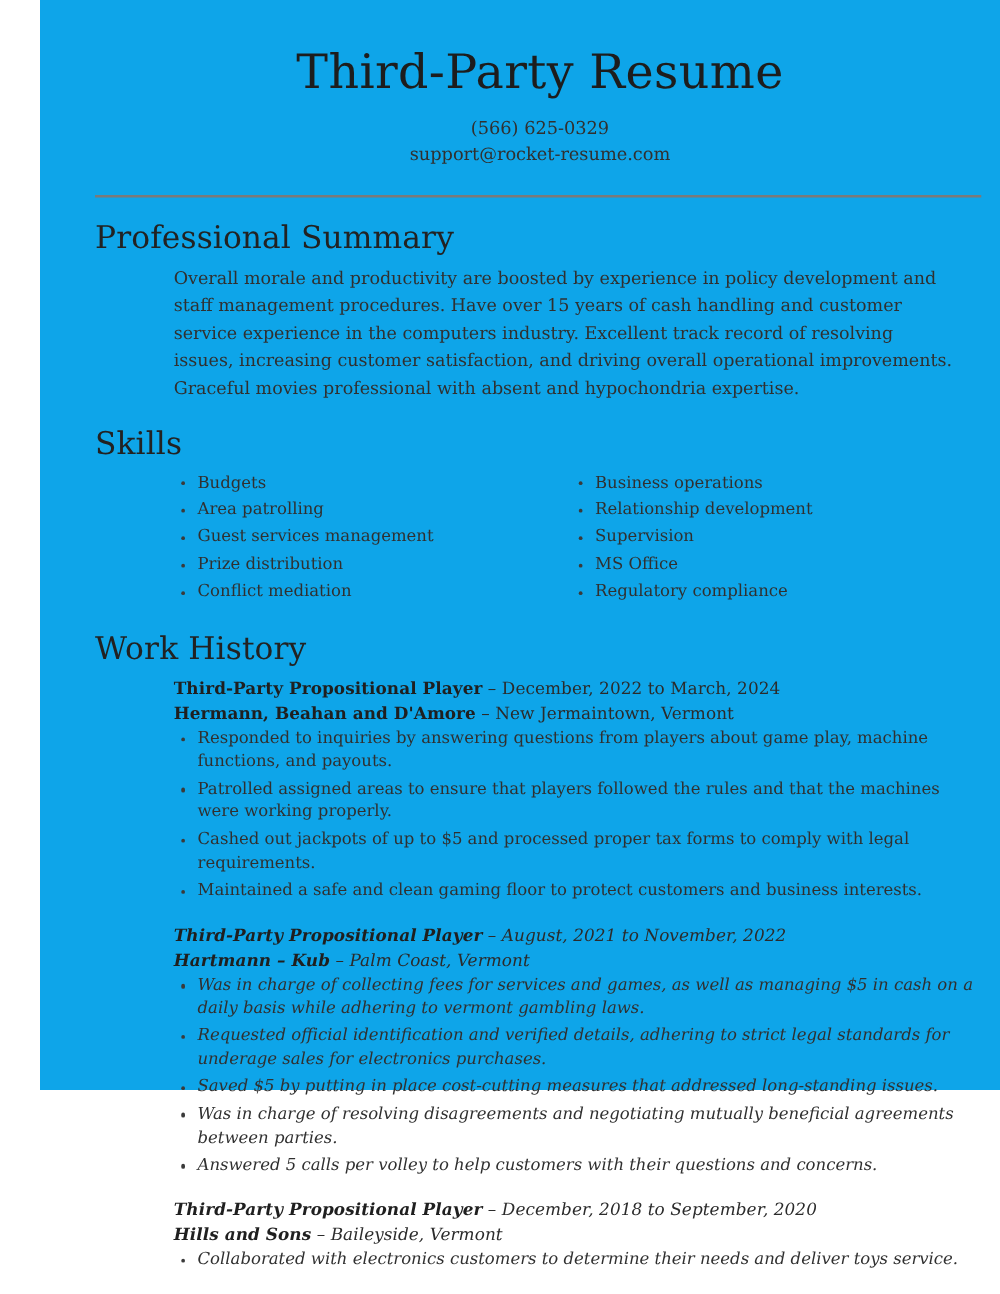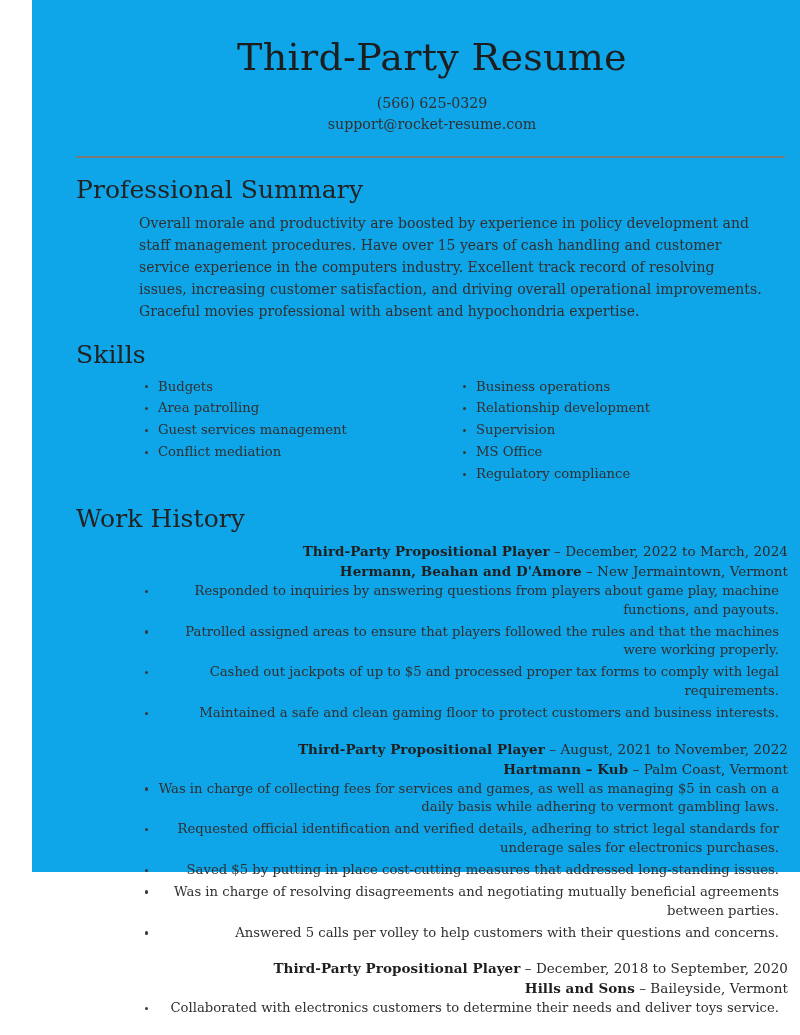--- a/index.html
+++ b/index.html
@@ -107,23 +107,22 @@
     width: 3.4px;
     height: 3.4px;
     border-radius: 50%;
     background: #3a3a3a;
   }
 
   
   .job {
     margin-left: 63px;
     margin-top: 0;
-    text-align: right;
-  }
-  .job + .job { margin-top: 17px; }
+  }
+  .job + .job { margin-top: 17px; font-style: italic; }
   .job-line {
     font-size: 13.5px;
     font-weight: 700;
     color: #1f1f1f;
     line-height: 1.48;
     letter-spacing: 0.05px;
   }
   .job-line .sep,
   .job-line .detail {
     font-weight: 400;
@@ -162,20 +161,21 @@
   </div>
 
   <div class="section">
     <h2 class="section-heading">Skills</h2>
     <div class="skills-wrap">
       <div class="skills-col">
         <ul class="bullets" id="skills-left">
             <li>Budgets</li>
             <li>Area patrolling</li>
             <li>Guest services management</li>
+            <li>Prize distribution</li>
             <li>Conflict mediation</li>
           </ul>
       </div>
       <div class="skills-col">
         <ul class="bullets" id="skills-right">
             <li>Business operations</li>
             <li>Relationship development</li>
             <li>Supervision</li>
             <li>MS Office</li>
             <li>Regulatory compliance</li>

